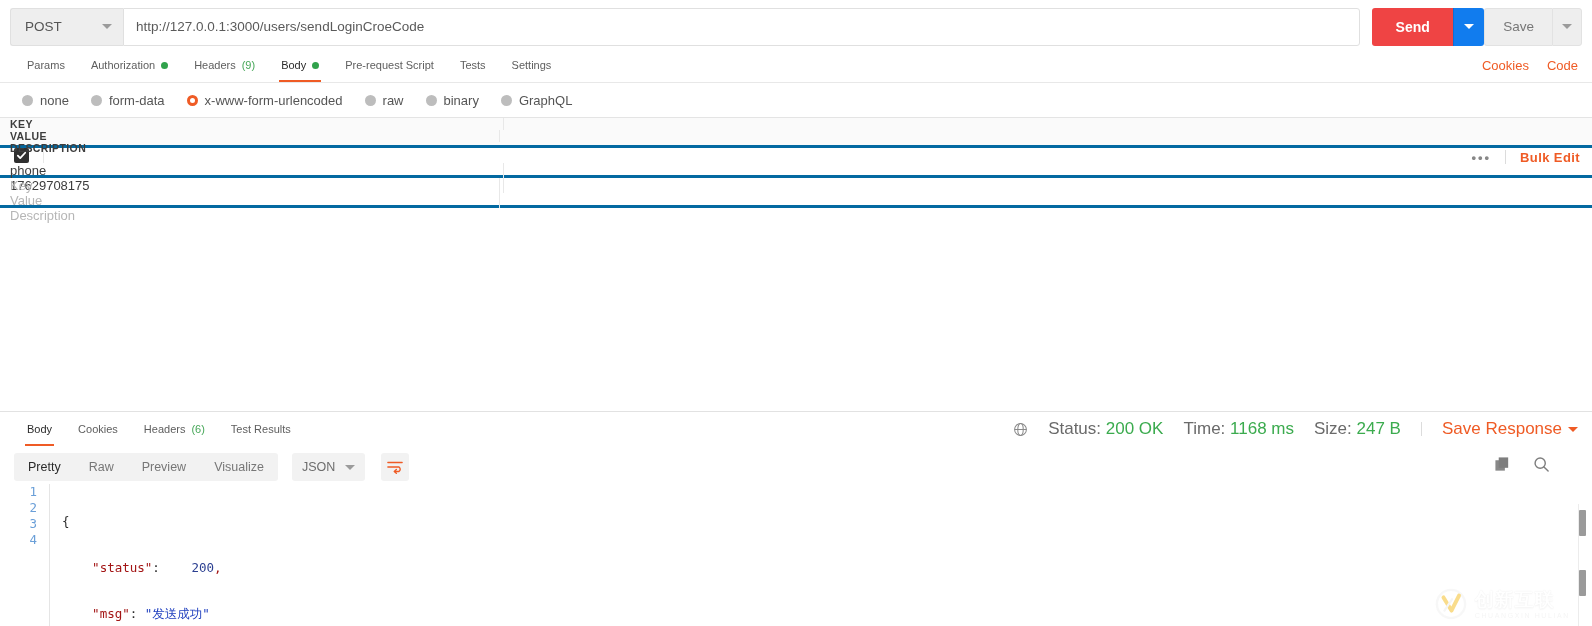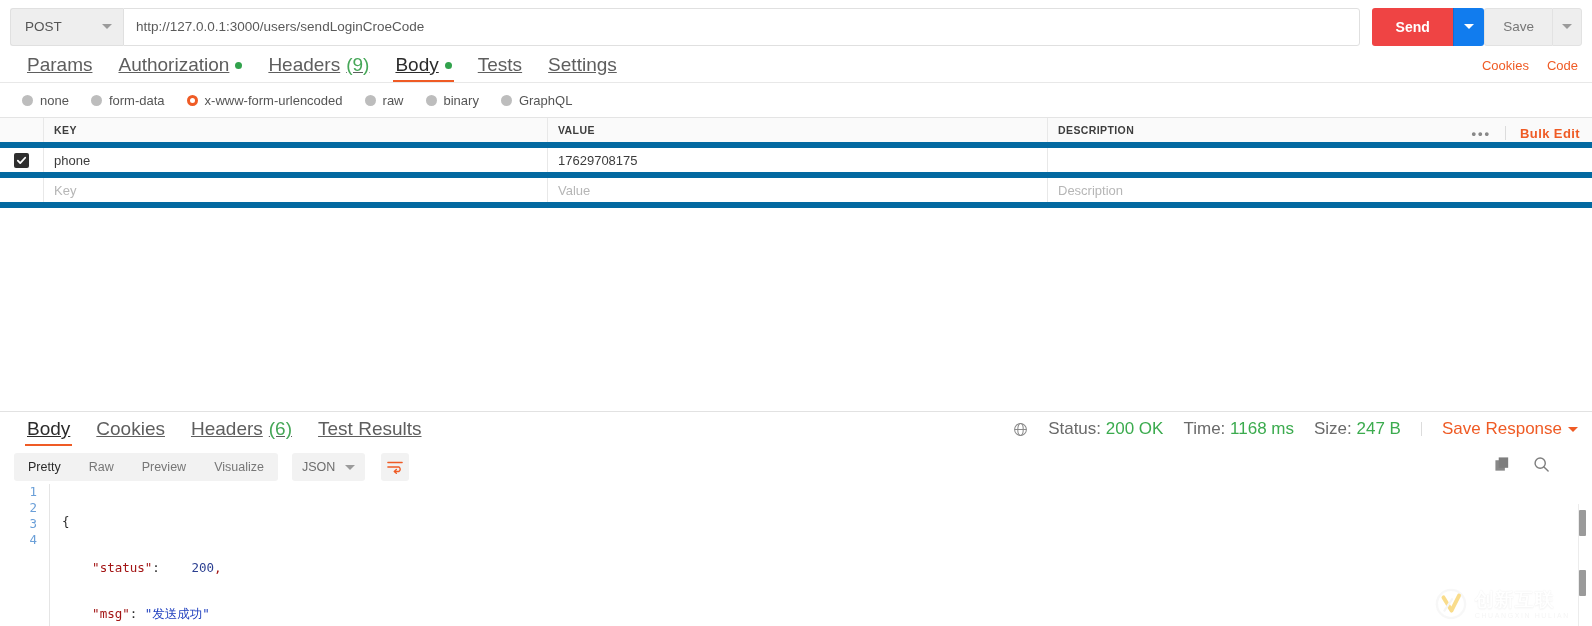--- a/index.html
+++ b/index.html
@@ -70,23 +70,22 @@
 
   
   .req-tabs {
     display:flex; align-items:center;
     height: 34px; padding: 0 14px;
     position: relative;
   }
   .tab {
     display:flex; align-items:center; gap:6px;
     height: 34px; padding: 0 13px;
-    font-size: 19px; color: #5e5e5e; cursor: pointer;
+    font-size: 11px; color: #5e5e5e; cursor: pointer;
     position: relative;
-    text-decoration: underline;
   }
   .tab.active { color:#2b2b2b; }
   .tab.active::after {
     content:''; position:absolute; left:11px; right:11px; bottom:0;
     height:2px; background:#ef5b25;
   }
   .dot-green { width:7px; height:7px; border-radius:50%; background:#31a24c; display:inline-block; }
   .count-green { color:#46a758; }
   .right-links {
     position:absolute; right: 14px; top: 0; height:34px;
@@ -108,21 +107,22 @@
   }
   .radio.sel {
     background:#ffffff; border:3px solid #ef5b25;
     width:11px; height:11px;
   }
 
   
   .kv-table { width: 1592px; border-top: 1px solid #e4e4e4; }
   .kv-row {
     display:flex; height: 30px; align-items:stretch;
-    border-bottom: 6px solid #0369a1;
+    border-bottom: 3px solid #0369a1;
+    flex-direction: column;
   }
   .kv-row.header { background:#fafafa; }
   .cell-check {
     width: 44px; border-right:1px solid #e8e8e8;
     display:flex; align-items:center; justify-content:center;
   }
   .cell-key { width: 504px; border-right:1px solid #e8e8e8; display:flex; align-items:center; padding-left:10px; }
   .cell-val { width: 500px; border-right:1px solid #e8e8e8; display:flex; align-items:center; padding-left:10px; }
   .cell-desc { flex:1; display:flex; align-items:center; padding-left:10px; position:relative; }
   .kv-row.header .cell-key,
@@ -255,20 +255,23 @@
       <span>Authorization</span>
       <span class="dot-green"></span>
     </div>
     <div class="tab">
       <span>Headers</span>
       <span class="count-green">(9)</span>
     </div>
     <div class="tab active">
       <span>Body</span>
       <span class="dot-green"></span>
+    </div>
+    <div class="tab">
+      <span>Pre-request Script</span>
     </div>
     <div class="tab">
       <span>Tests</span>
     </div>
     <div class="tab">
       <span>Settings</span>
     </div>
     <div class="right-links">
       <span class="link-orange">Cookies</span>
       <span class="link-orange">Code</span>

